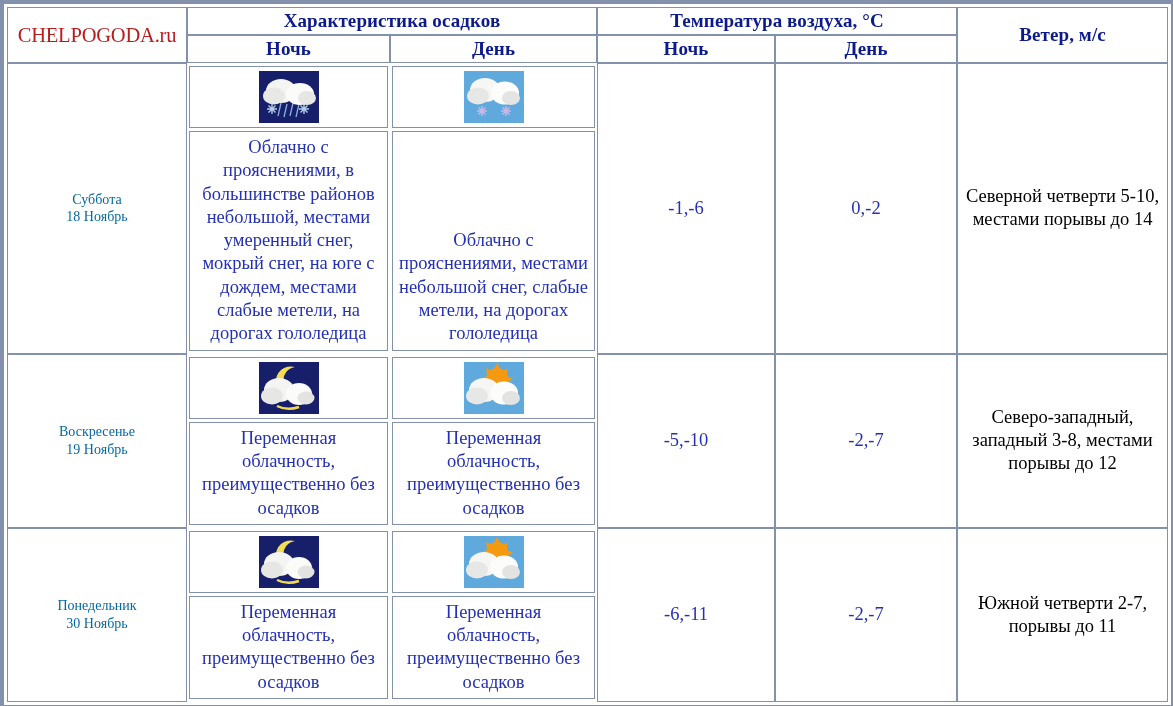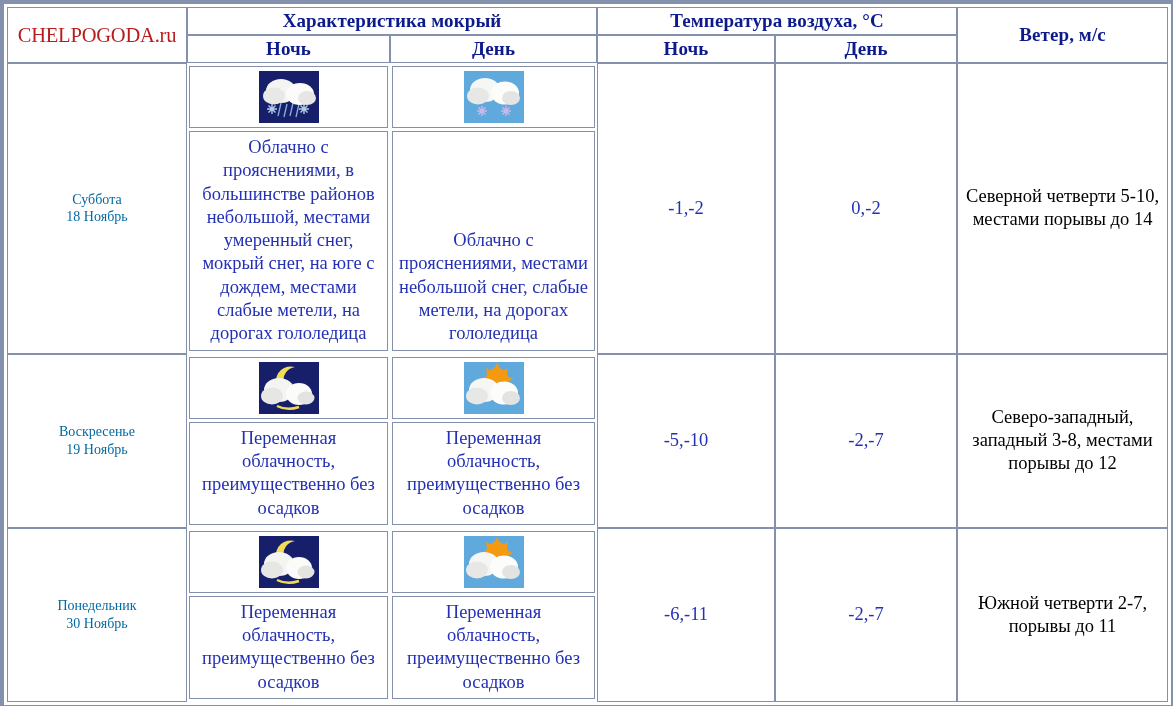--- a/index.html
+++ b/index.html
@@ -140,21 +140,21 @@
     <col class="col-tn">
       <col class="col-td">
       <col class="col-wind">
   </colgroup>
   <tbody>
 
     <tr>
       <td rowspan="2">
         <div class="brand">CHELPOGODA.ru</div>
       </td>
-      <td colspan="2" class="hdr hdr-group">Характеристика мокрый</td>
+      <td colspan="2" class="hdr hdr-group">Характеристика осадков</td>
       <td colspan="2" class="hdr hdr-group">Температура воздуха, °C</td>
       <td rowspan="2" class="hdr hdr-group">Ветер, м/с</td>
     </tr>
 
     <tr>
       <td class="hdr hdr-sub">Ночь</td>
       <td class="hdr hdr-sub">День</td>
       <td class="hdr hdr-sub">Ночь</td>
       <td class="hdr hdr-sub">День</td>
     </tr>
@@ -211,21 +211,21 @@
               <ellipse cx="41" cy="22" rx="14" ry="11.5" fill="#fcfcfb"></ellipse>
               <ellipse cx="47" cy="27" rx="9" ry="7" fill="#e4e4e2"></ellipse>
             </svg>
           </div>
           <div class="text-box">
             <span class="desc">Облачно с прояснениями, местами небольшой снег, слабые метели, на дорогах гололедица</span>
           </div>
         </div>
       </td>
 
-      <td class="temp">-1,-2</td>
+      <td class="temp">-1,-6</td>
       <td class="temp">0,-2</td>
       <td class="wind">Северной четверти 5-10, местами порывы до 14</td>
     </tr>
 
     <tr>
       <td>
         <div class="daylabel">
           <div>Воскресенье</div>
           <div>19 Ноябрь</div>
         </div>

